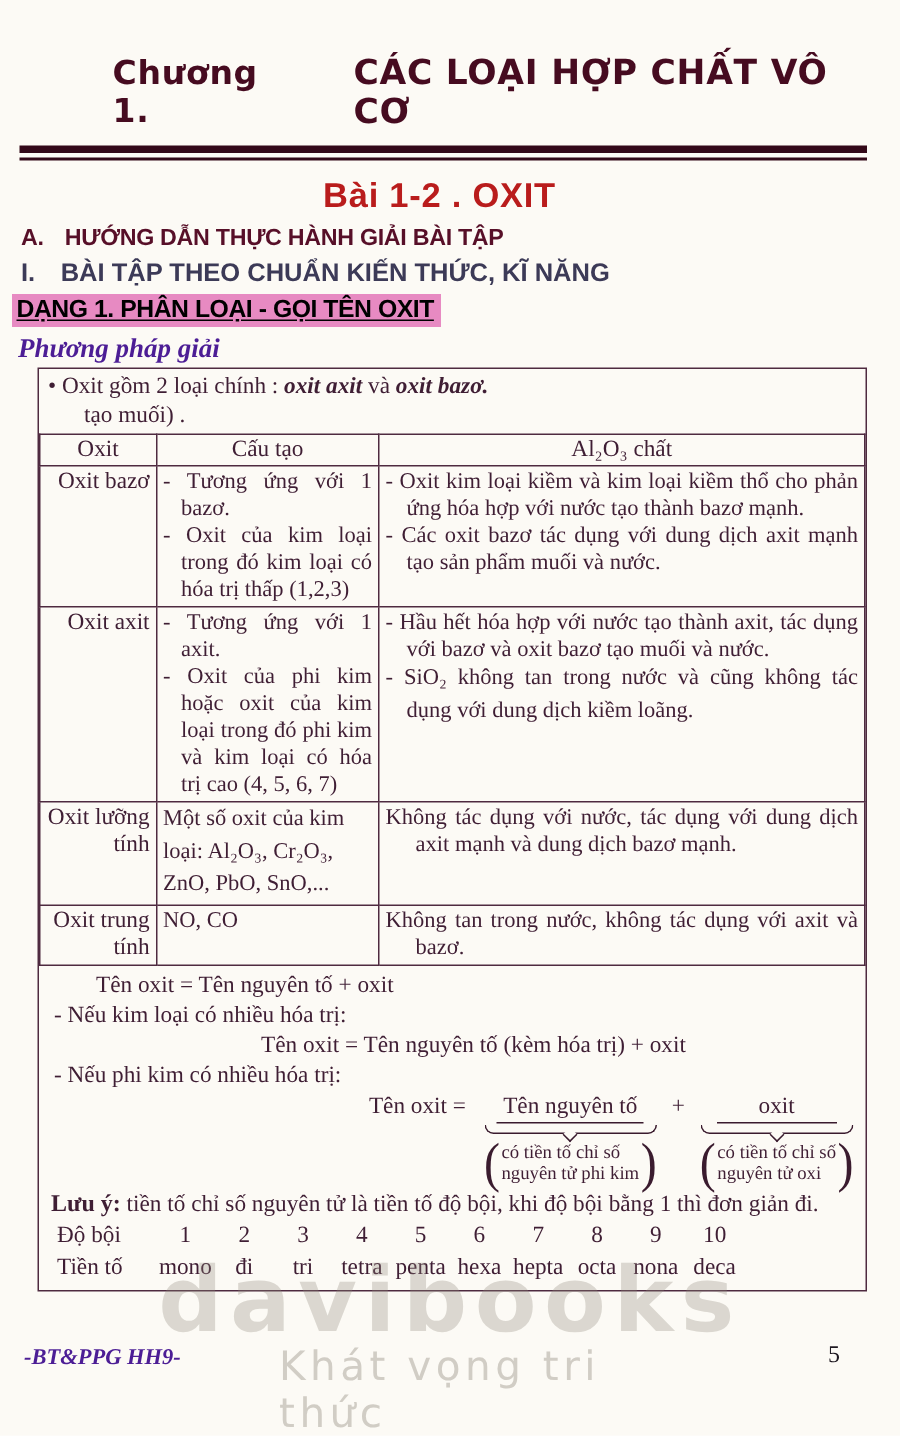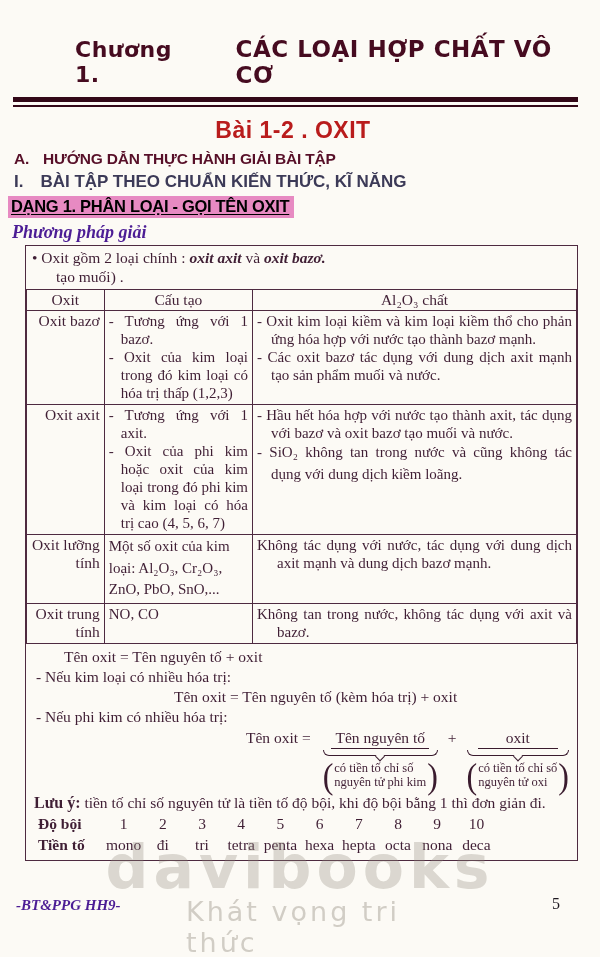--- a/index.html
+++ b/index.html
@@ -68,21 +68,21 @@
   .ubrace::after { content:""; position:absolute; left:50%; top:3px; width:6px; height:6px;
     border-right:1.4px solid #3a1b2e; border-bottom:1.4px solid #3a1b2e; background:#fcfaf5;
     transform:translateX(-50%) rotate(45deg); }
   .pl { margin:0 10px; }
   .pnote { display:flex; align-items:center; margin-top:4px; }
   .pnote .paren { font-size:32px; font-weight:400; line-height:30px; transform:scaleY(1.15); color:#3a1b2e; }
   .pnote .ptxt { font-size:12.5px; line-height:14px; text-align:left; padding:0 1px; }
   .luuy { margin-top:3px; padding-left:26px; text-indent:-26px; }
   .luuy b { font-size:16px; }
   .gridrow { display:flex; margin-left:4px; margin-top:1px; }
-  .gridrow .glabel { width:66px;font-weight:bold; }
+  .gridrow .glabel { width:66px; }
   .gcells { display:flex; width:392px; }
   .gcells span { flex:1; text-align:center; white-space:nowrap; }
 
   
   .footer-left { position:absolute; left:16px; top:897px; font-weight:bold; font-style:italic; font-size:15px; color:#4c1d95; }
   .page-num { position:absolute; right:40px; top:895px; font-size:16px; color:#1e1820; }
   .wm1 { position:absolute; top:832px; left:50%; transform:translateX(-50%);
     font-family:"DejaVu Sans", sans-serif; font-weight:bold; font-size:60px; letter-spacing:5px;
     color:rgba(143,136,124,0.30); pointer-events:none; z-index:5; }
   .wm2 { position:absolute; top:896px; left:54%; transform:translateX(-50%);

